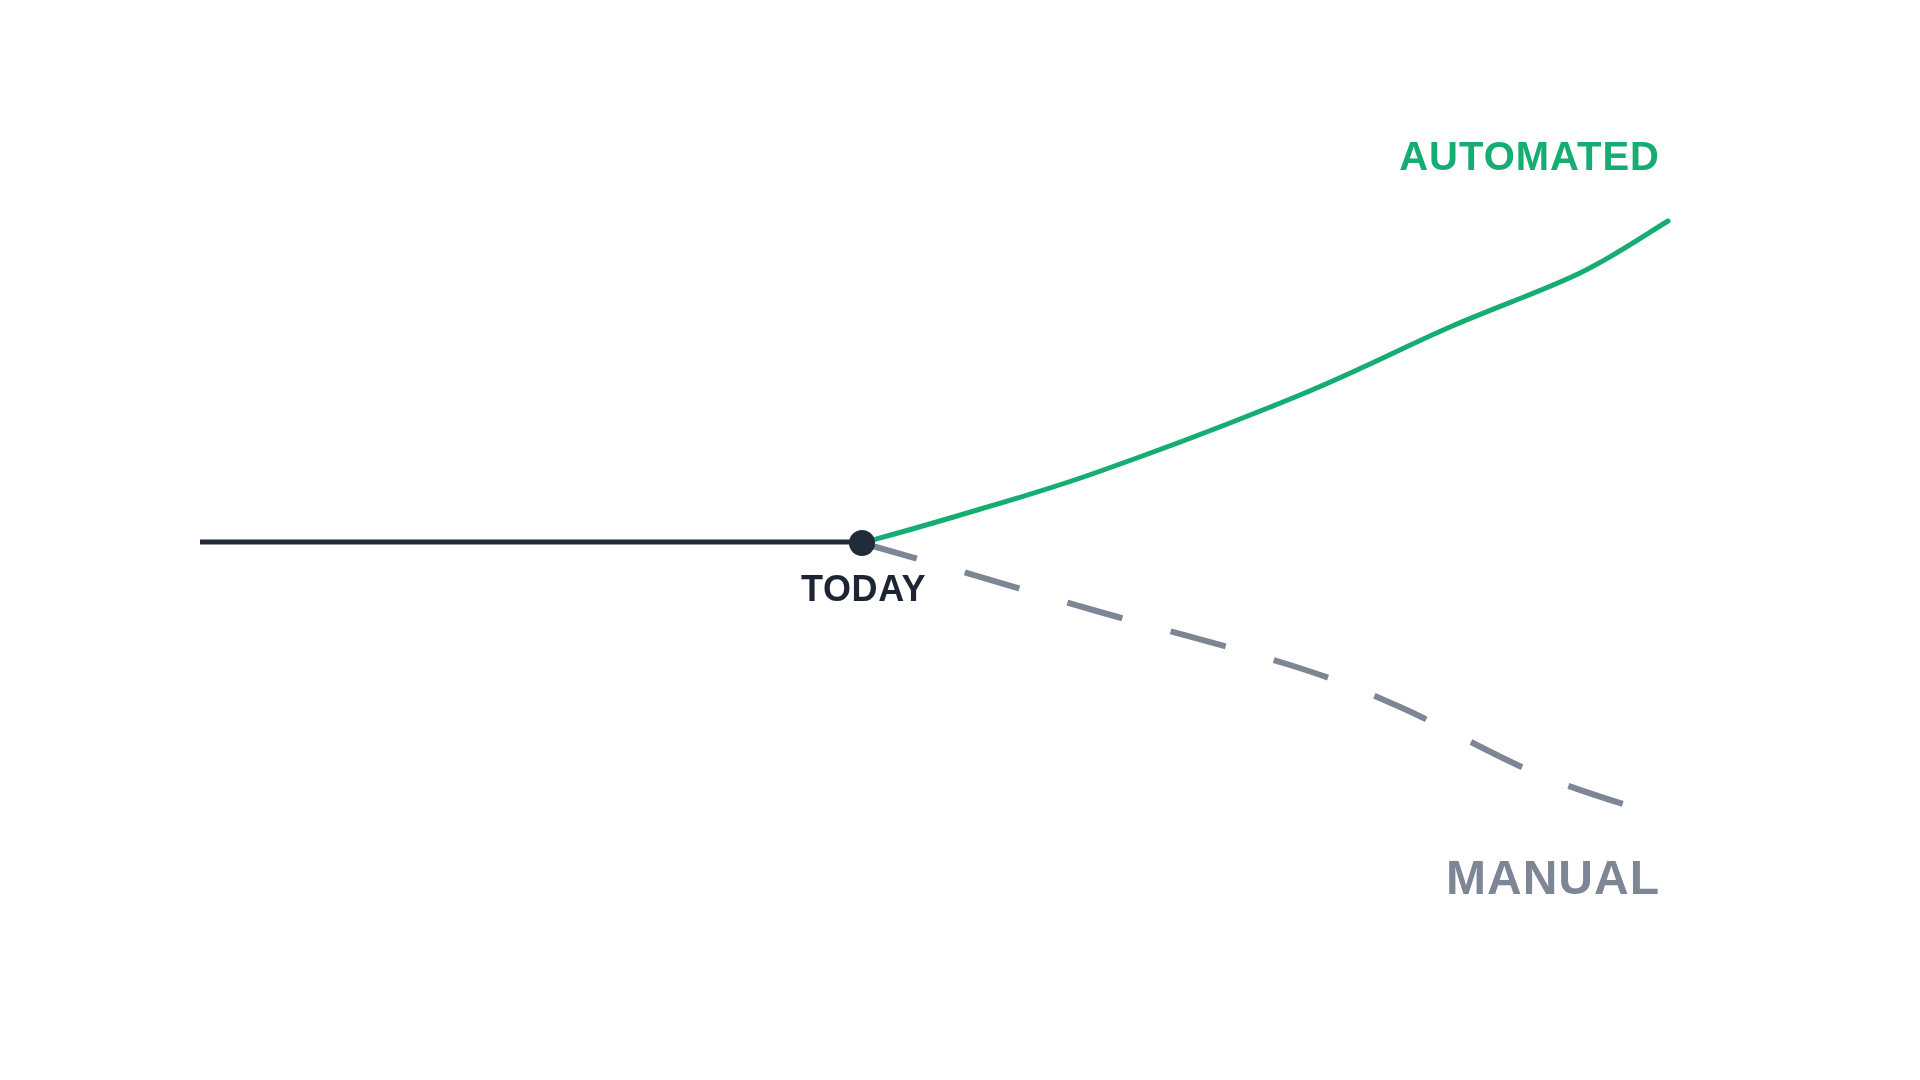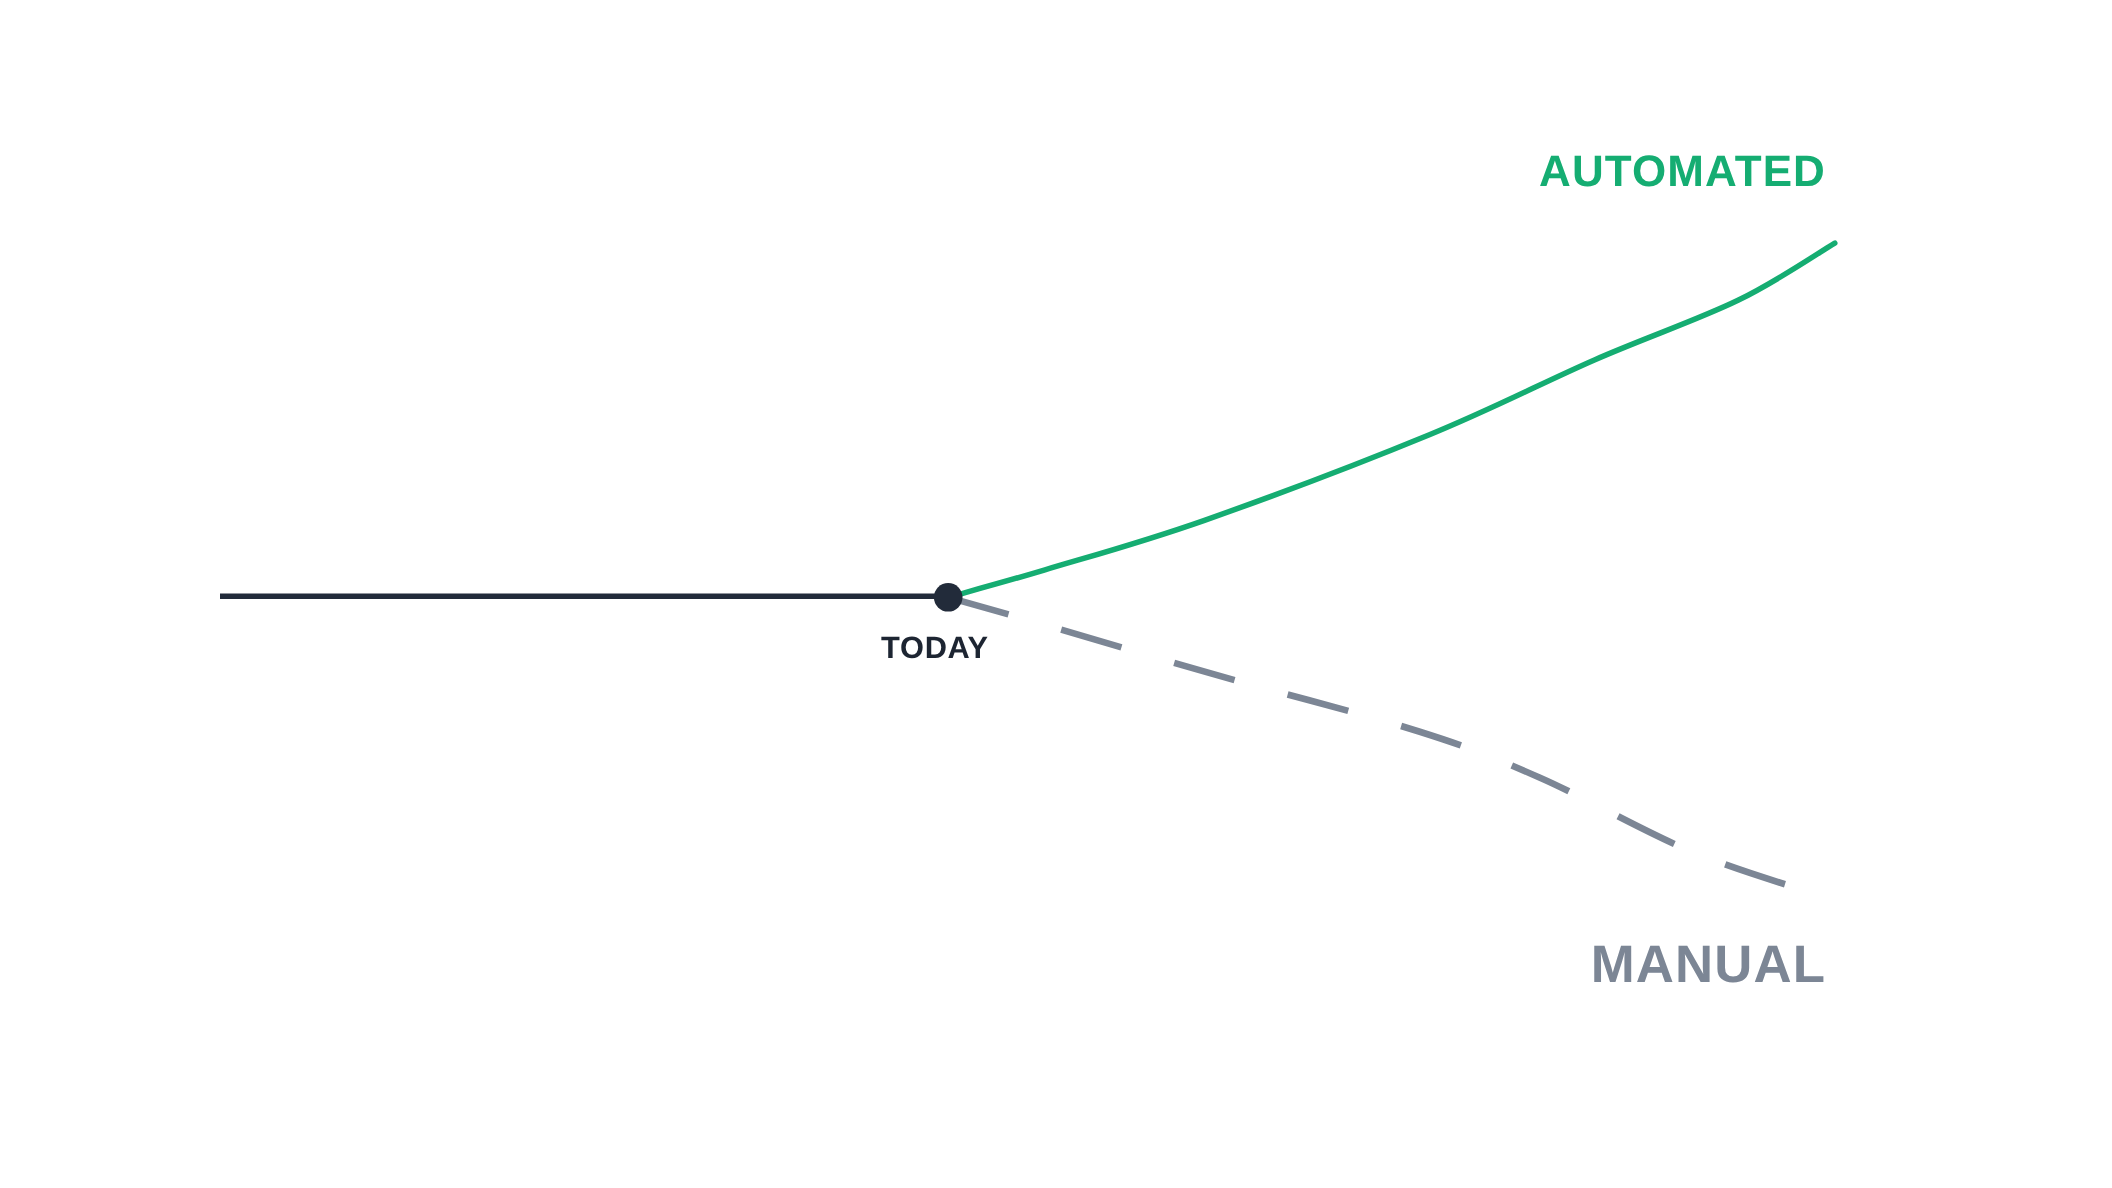--- a/index.html
+++ b/index.html
@@ -45,21 +45,21 @@
     letter-spacing: 1px;
   }
   #label-manual {
     font-size: 48px;
     line-height: 40px;
     right: 260px;
     top: 858px;
     letter-spacing: 1px;
   }
   #label-today {
-    font-size: 28px;
+    font-size: 36px;
     line-height: 29px;
     left: 801px;
     top: 574px;
     letter-spacing: 0.6px;
     text-align: right;
   }
 </style>
 </head>
 <body style="background: rgb(255, 255, 255);">
 

